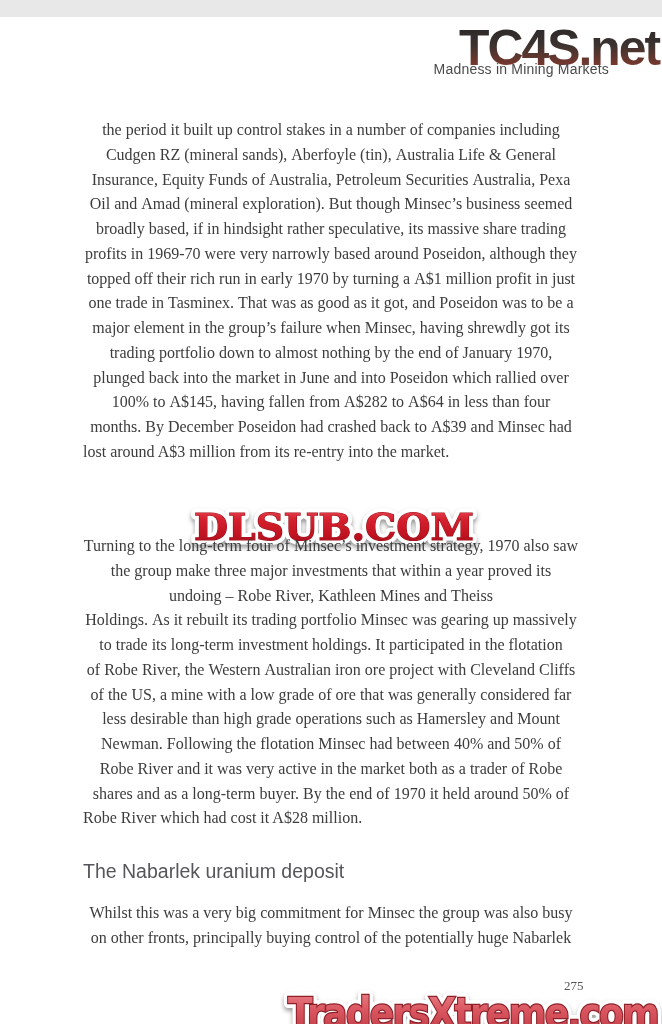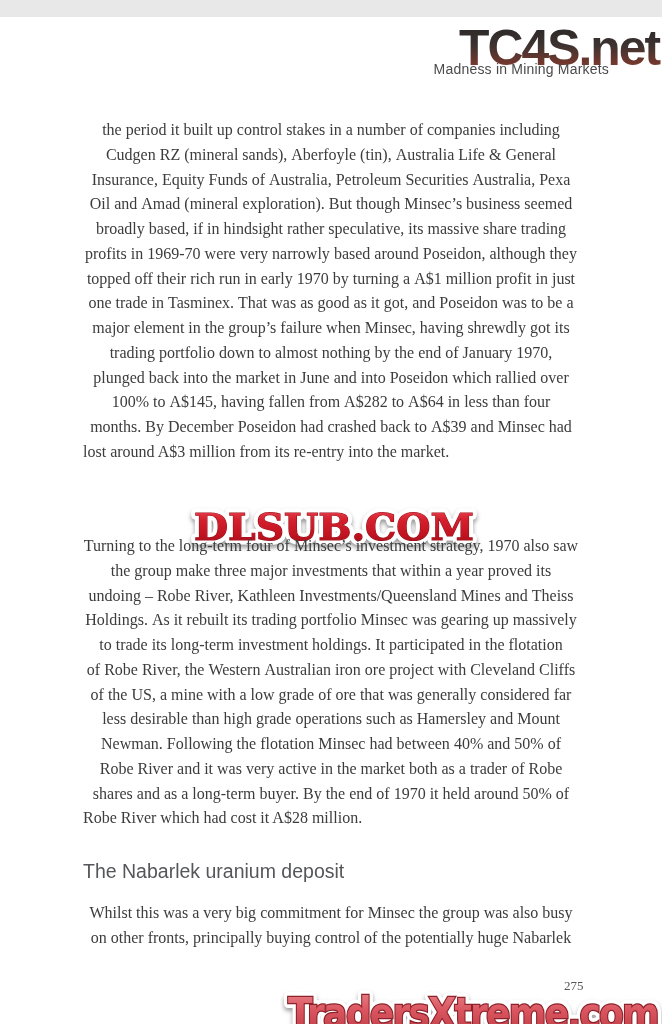--- a/index.html
+++ b/index.html
@@ -110,21 +110,21 @@
         <stop offset="100%" stop-color="#8f0d18"></stop>
       </linearGradient>
     </defs>
     <text class="dlsub-outer" x="10" y="36" textLength="280" lengthAdjust="spacingAndGlyphs" font-family="DejaVu Serif, serif" font-weight="bold" font-size="38" fill="#ffffff" stroke="#ffffff" stroke-width="9" stroke-linejoin="round">DLSUB.COM</text>
     <text x="10" y="36" textLength="280" lengthAdjust="spacingAndGlyphs" font-family="DejaVu Serif, serif" font-weight="bold" font-size="38" fill="url(#dlGrad)" stroke="#9c1019" stroke-width="1.2" paint-order="stroke">DLSUB.COM</text>
   </svg>
 
   <div class="para p2">
       <div class="tline"><span>Turning </span><span>to </span><span>the </span><span>long-term </span><span>four </span><span>of </span><span>Minsec’s </span><span>investment </span><span>strategy, </span><span>1970 </span><span>also </span><span>saw </span></div>
       <div class="tline"><span>the </span><span>group </span><span>make </span><span>three </span><span>major </span><span>investments </span><span>that </span><span>within </span><span>a </span><span>year </span><span>proved </span><span>its </span></div>
-      <div class="tline"><span>undoing </span><span>– </span><span>Robe </span><span>River, </span><span>Kathleen </span><span>Investments/Queensland </span><span>Mines </span><span>and </span><span>Theiss </span></div>
+      <div class="tline"><span>undoing </span><span>– </span><span>Robe </span><span>River, </span><span>Kathleen </span><span>Mines </span><span>and </span><span>Theiss </span></div>
       <div class="tline"><span>Holdings. </span><span>As </span><span>it </span><span>rebuilt </span><span>its </span><span>trading </span><span>portfolio </span><span>Minsec </span><span>was </span><span>gearing </span><span>up </span><span>massively </span></div>
       <div class="tline"><span>to </span><span>trade </span><span>its </span><span>long-term </span><span>investment </span><span>holdings. </span><span>It </span><span>participated </span><span>in </span><span>the </span><span>flotation </span></div>
       <div class="tline"><span>of </span><span>Robe </span><span>River, </span><span>the </span><span>Western </span><span>Australian </span><span>iron </span><span>ore </span><span>project </span><span>with </span><span>Cleveland </span><span>Cliffs </span></div>
       <div class="tline"><span>of </span><span>the </span><span>US, </span><span>a </span><span>mine </span><span>with </span><span>a </span><span>low </span><span>grade </span><span>of </span><span>ore </span><span>that </span><span>was </span><span>generally </span><span>considered </span><span>far </span></div>
       <div class="tline"><span>less </span><span>desirable </span><span>than </span><span>high </span><span>grade </span><span>operations </span><span>such </span><span>as </span><span>Hamersley </span><span>and </span><span>Mount </span></div>
       <div class="tline"><span>Newman. </span><span>Following </span><span>the </span><span>flotation </span><span>Minsec </span><span>had </span><span>between </span><span>40% </span><span>and </span><span>50% </span><span>of </span></div>
       <div class="tline"><span>Robe </span><span>River </span><span>and </span><span>it </span><span>was </span><span>very </span><span>active </span><span>in </span><span>the </span><span>market </span><span>both </span><span>as </span><span>a </span><span>trader </span><span>of </span><span>Robe </span></div>
       <div class="tline"><span>shares </span><span>and </span><span>as </span><span>a </span><span>long-term </span><span>buyer. </span><span>By </span><span>the </span><span>end </span><span>of </span><span>1970 </span><span>it </span><span>held </span><span>around </span><span>50% </span><span>of </span></div>
       <div class="tline"><span>Robe </span><span>River </span><span>which </span><span>had </span><span>cost </span><span>it </span><span>A$28 </span><span>million. </span></div>
     </div>

